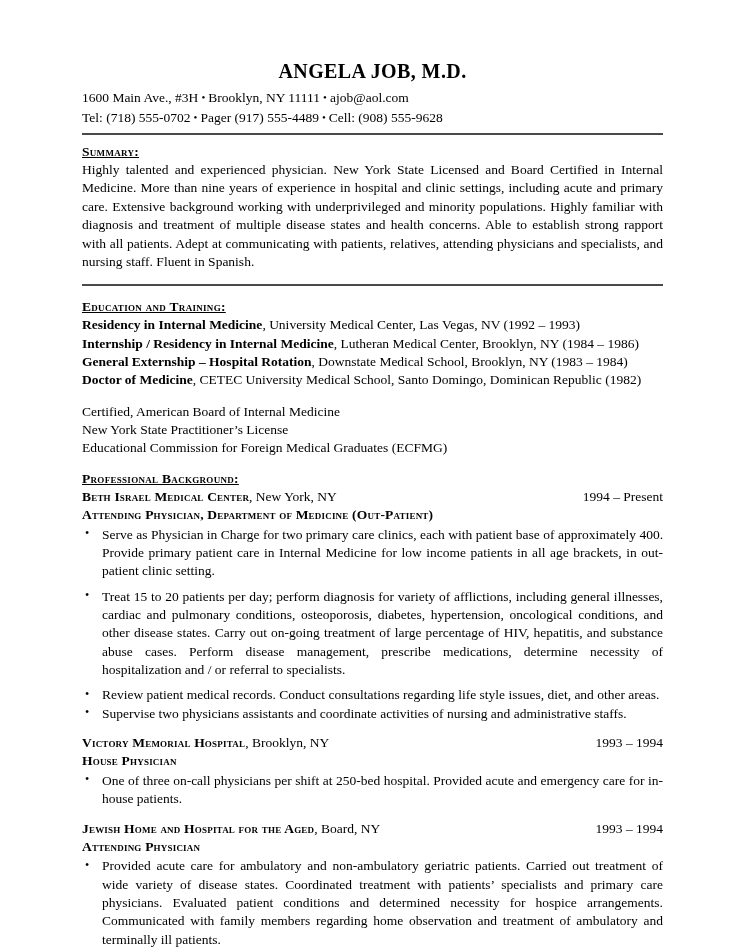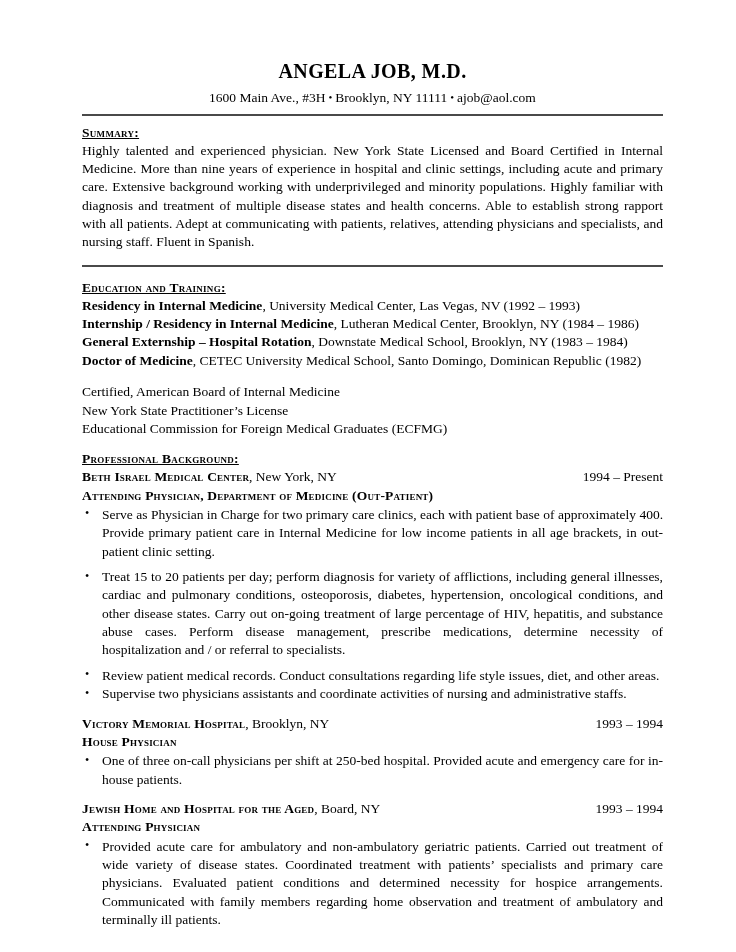--- a/index.html
+++ b/index.html
@@ -24,21 +24,20 @@
   .doc-title {
     text-align: center;
     font-size: 20px;
     font-weight: bold;
     font-variant: small-caps;
     letter-spacing: 0.4px;
     margin: 0 0 5px 0;
     line-height: 1.15;
   }
   .contact-line {
-    text-align: center;
     font-size: 13.5px;
     line-height: 1.45;
     margin: 0;
   }
   .sep {
     padding: 0 3px;
     font-size: 11px;
     vertical-align: 1px;
   }
   .rule {
@@ -141,20 +140,23 @@
 </style>
 </head>
 <body>
 
 <div class="page">
 
   <div>
     <h1 class="doc-title">ANGELA JOB, M.D.</h1>
     <p class="contact-line">
       <span>1600 Main Ave., #3H</span><span class="sep">•</span><span>Brooklyn, NY 11111</span><span class="sep">•</span><span>ajob@aol.com</span>
+    </p>
+    <p class="contact-line">
+      <span>Tel: (718) 555-0702</span><span class="sep">•</span><span>Pager (917) 555-4489</span><span class="sep">•</span><span>Cell: (908) 555-9628</span>
     </p>
   </div>
 
   <hr class="rule">
 
   <div class="section">
     <span class="section-head">Summary:</span>
     <p class="para">Highly talented and experienced physician.  New York State Licensed and Board Certified in Internal Medicine.  More than nine years of experience in hospital and clinic settings, including acute and primary care.  Extensive background working with underprivileged and minority populations.  Highly familiar with diagnosis and treatment of multiple disease states and health concerns.  Able to establish strong rapport with all patients.  Adept at communicating with patients, relatives, attending physicians and specialists, and nursing staff.  Fluent in Spanish.</p>
   </div>
 

